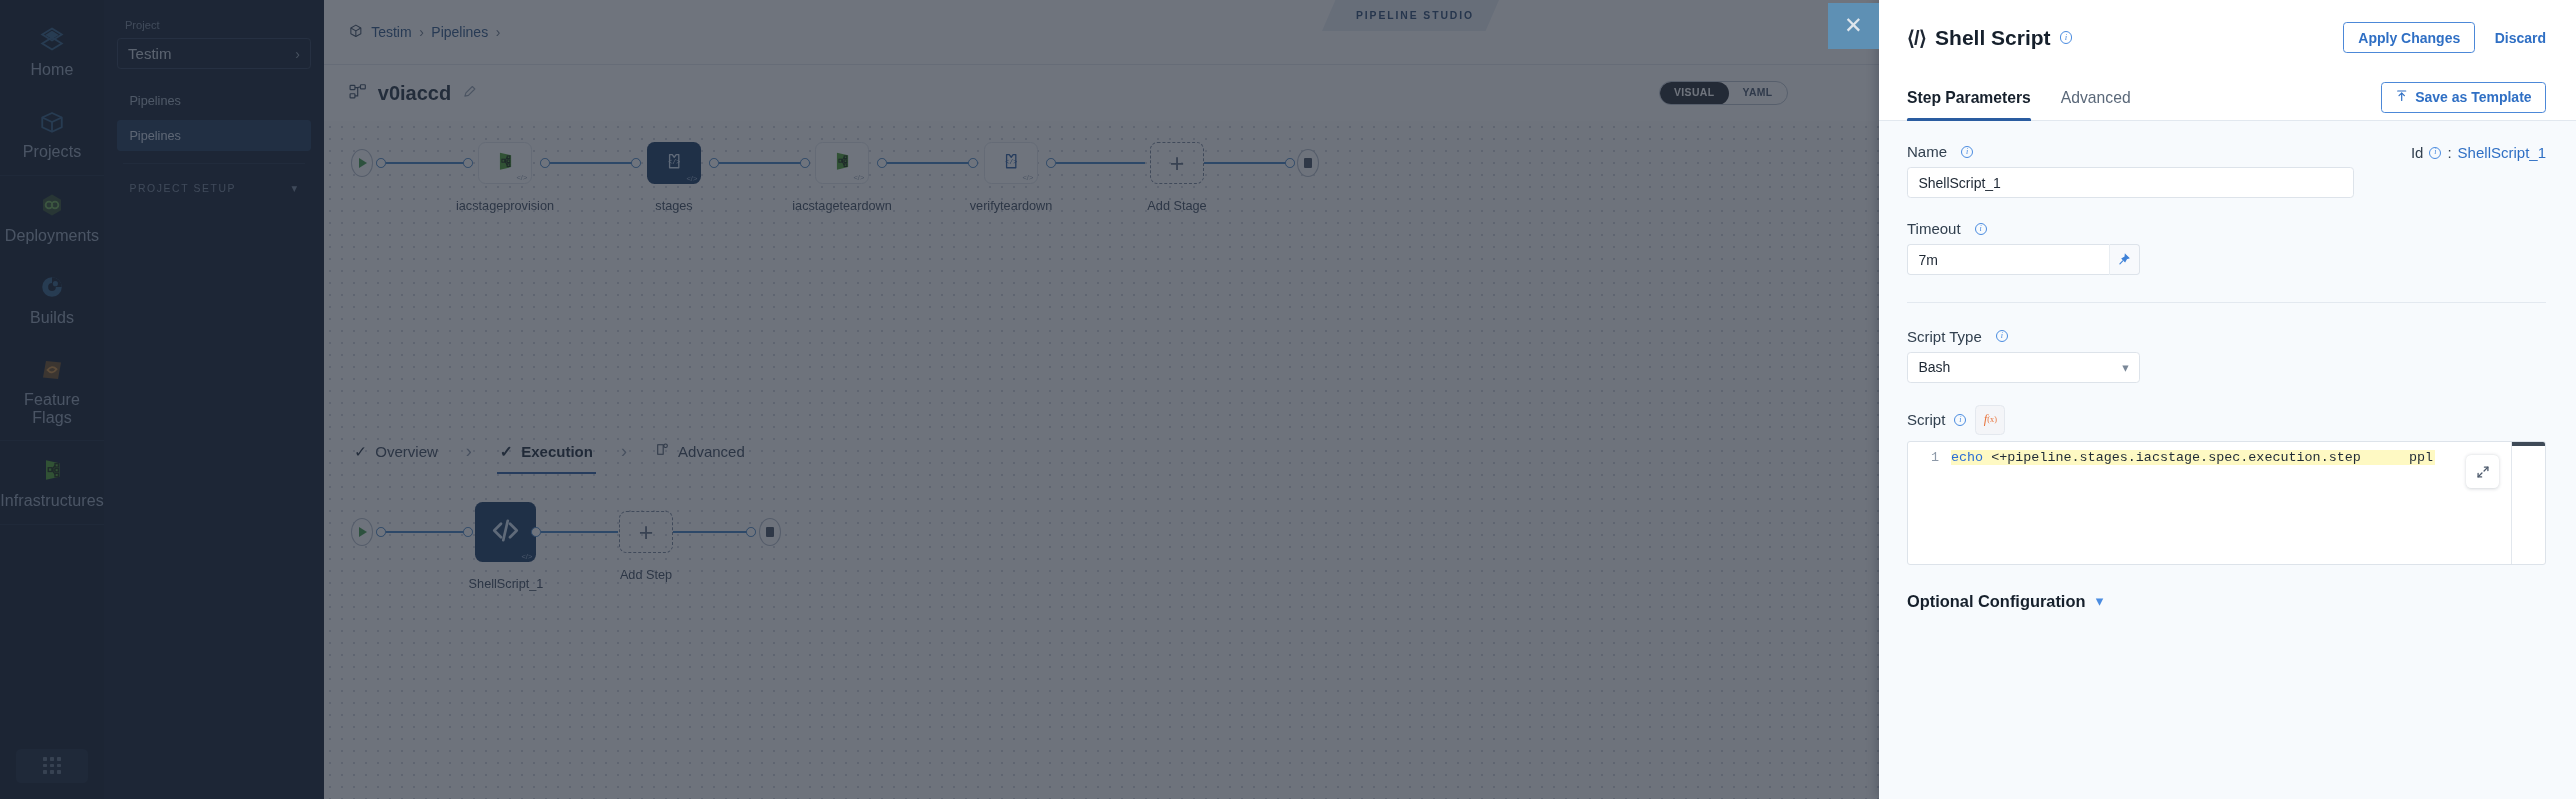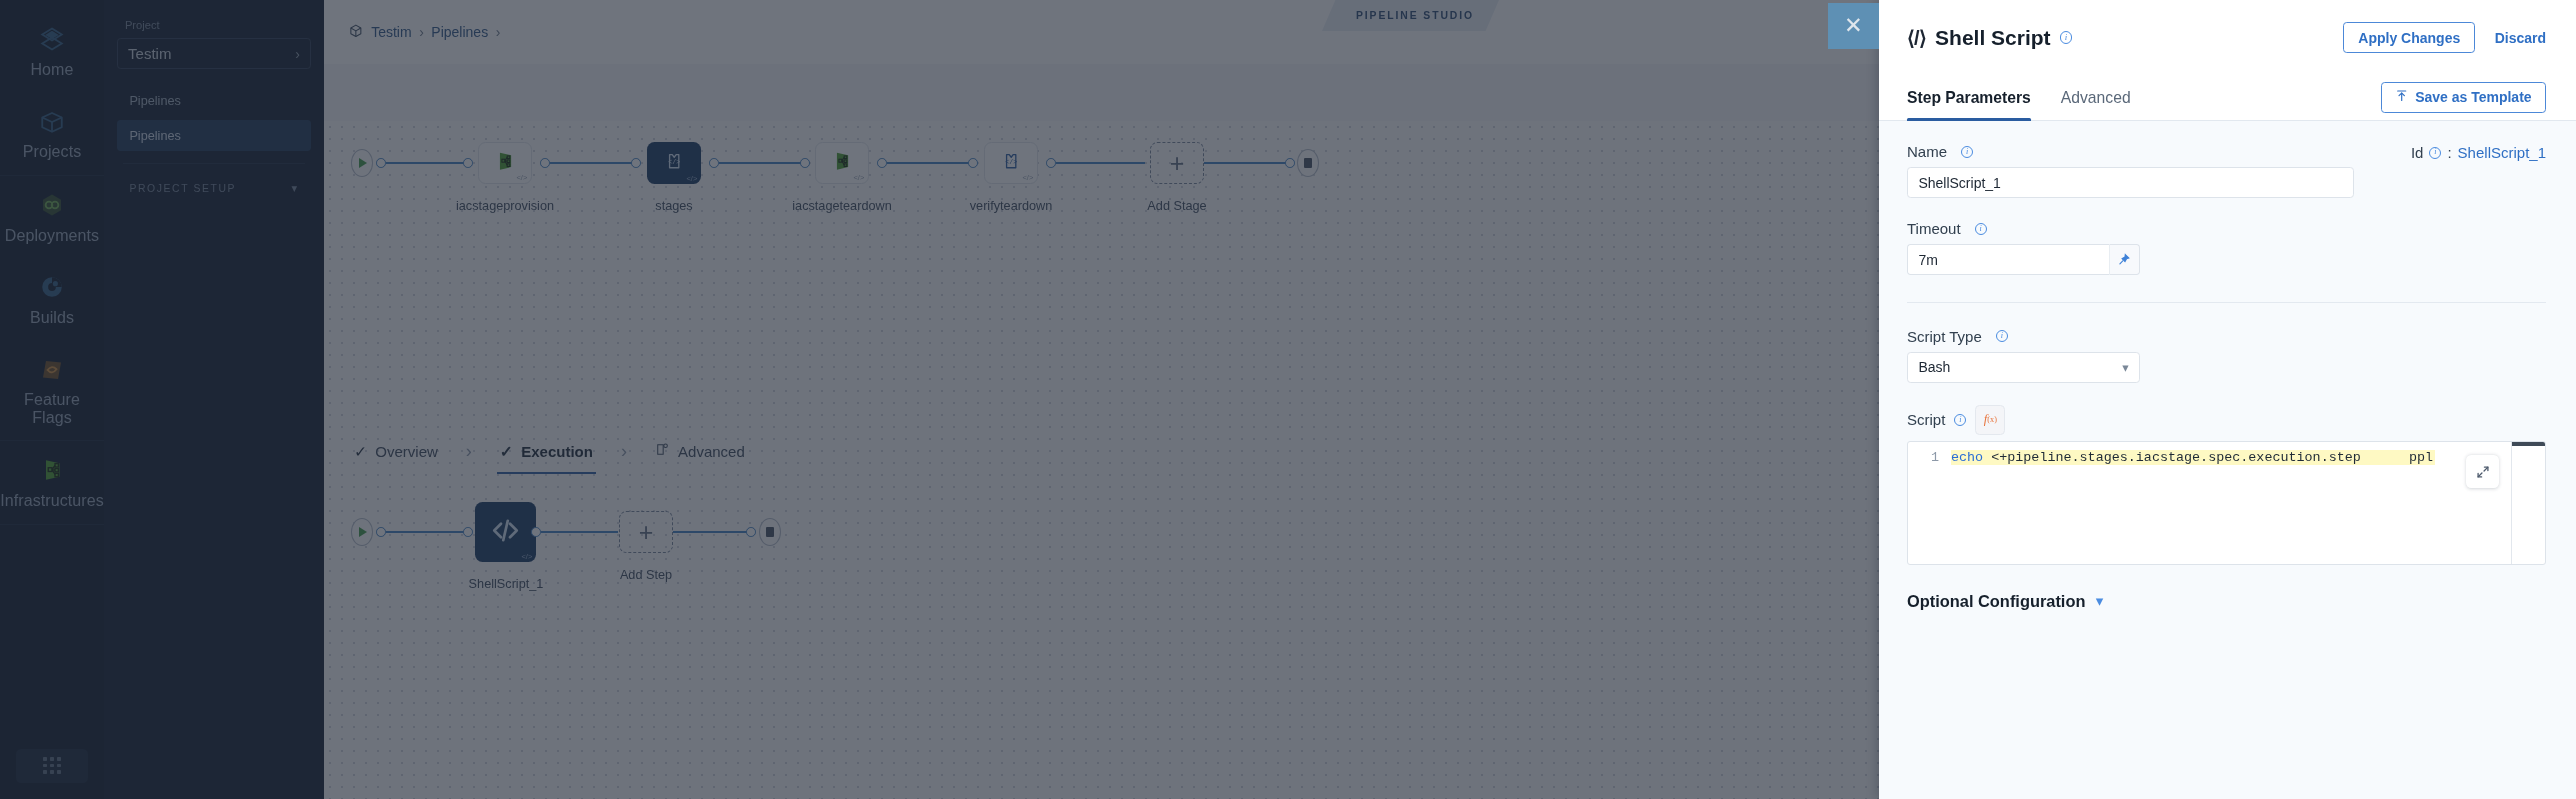--- a/index.html
+++ b/index.html
@@ -430,20 +430,45 @@
             </svg>
         </span>
         <span class="bc-link">Testim</span>
         <span class="bc-sep">›</span>
         <span class="bc-link">Pipelines</span>
         <span class="bc-sep">›</span>
       </div>
       <div id="pipeline-studio-tag">PIPELINE STUDIO</div>
     </div>
 
+    <div id="subbar">
+      <div id="pipeline-title-wrap">
+        <span>
+          <svg viewBox="0 0 28 28" width="19.4" height="19.4">
+              <g fill="none" stroke="#3d4d61" stroke-width="1.7">
+            <rect x="3" y="5" width="7" height="6" rx="1"></rect>
+                <rect x="3" y="17" width="7" height="6" rx="1"></rect>
+            <rect x="18" y="4" width="7" height="6" rx="1"></rect>
+                <path d="M10 8 L14 8 L14 20 L10 20"></path>
+                <path d="M14 8 L18 7"></path>
+              </g>
+            </svg>
+        </span>
+        <span id="pipeline-title">v0iaccd</span>
+        <span>
+          <svg viewBox="0 0 22 22" width="15.7" height="15.7">
+              <path d="M4 17 L5.5 12.5 L14.5 3.5 L18 7 L9 16 Z" fill="none" stroke="#97a2b0" stroke-width="1.6" stroke-linejoin="round"></path>
+            </svg>
+        </span>
+      </div>
+      <div id="visual-yaml-toggle">
+        <span class="vy-opt active">VISUAL</span>
+        <span class="vy-opt">YAML</span>
+      </div>
+    </div>
 
     <div id="canvas">
 
       <div class="pipeline-row" style="top:0;left:0;right:0;height:186px;">
         <div class="terminal" style="left:27px; top:28px;">
           <span class="tri"></span>
         </div>
         <span class="dot" style="left:52px; top:37px;"></span>
         <span class="conn" style="left:62px; top:41px; width:78px;"></span>
         <span class="dot" style="left:139px; top:37px;"></span>

